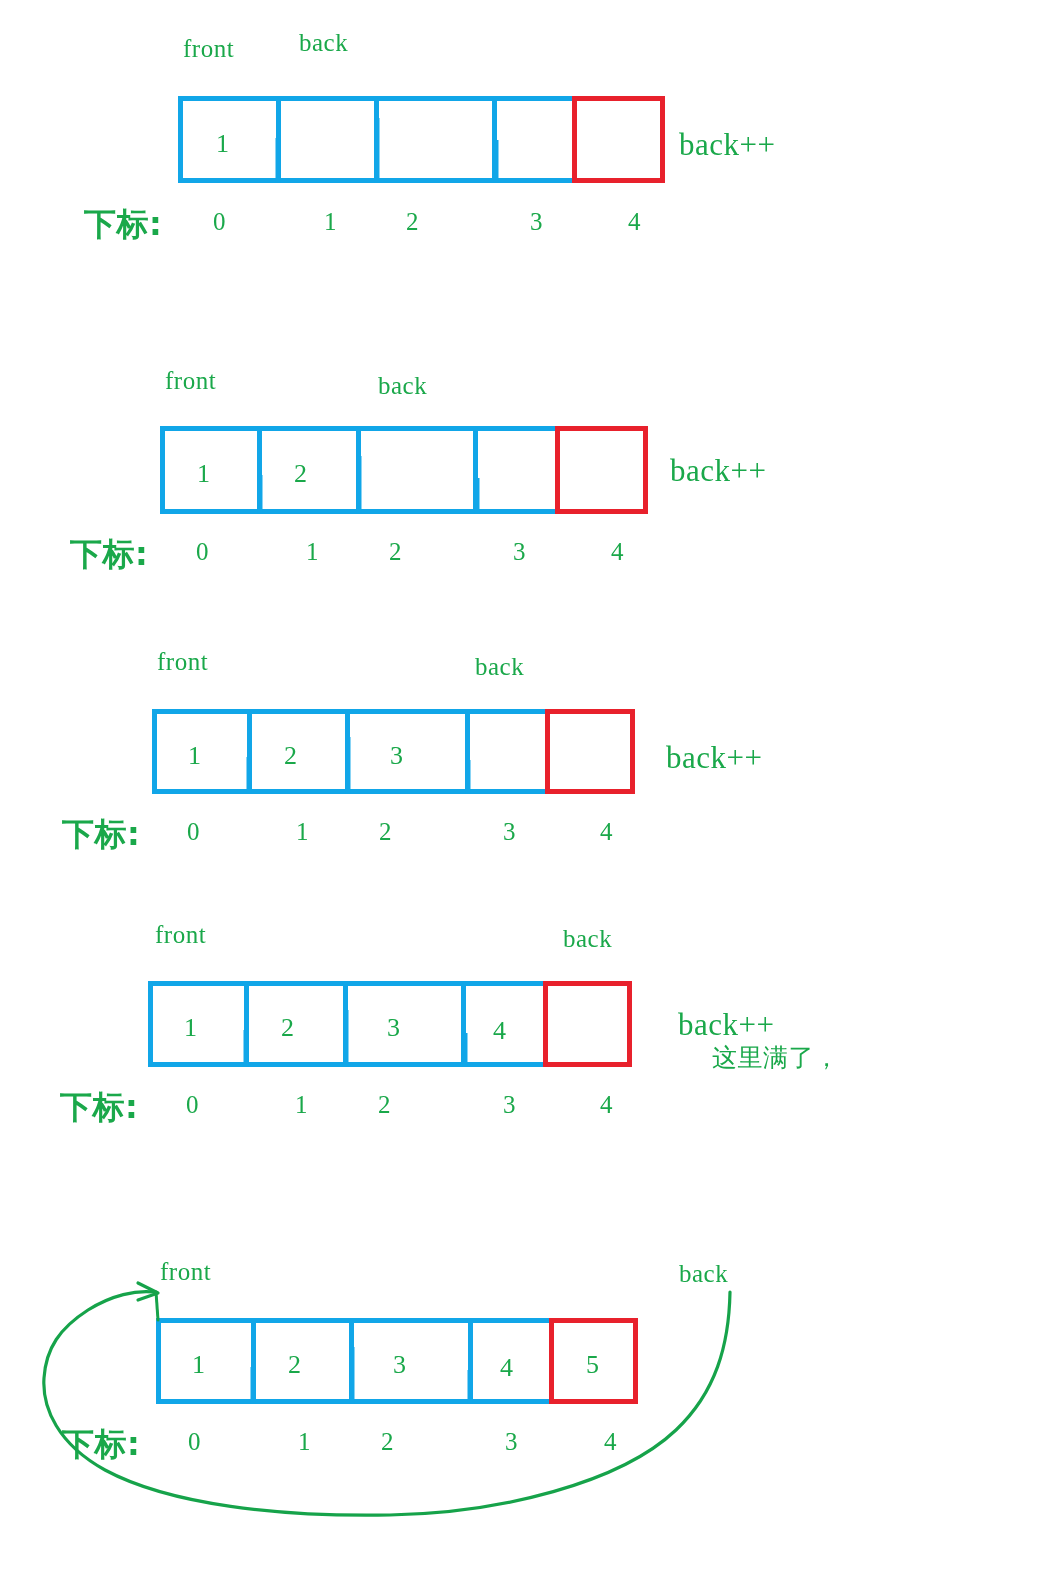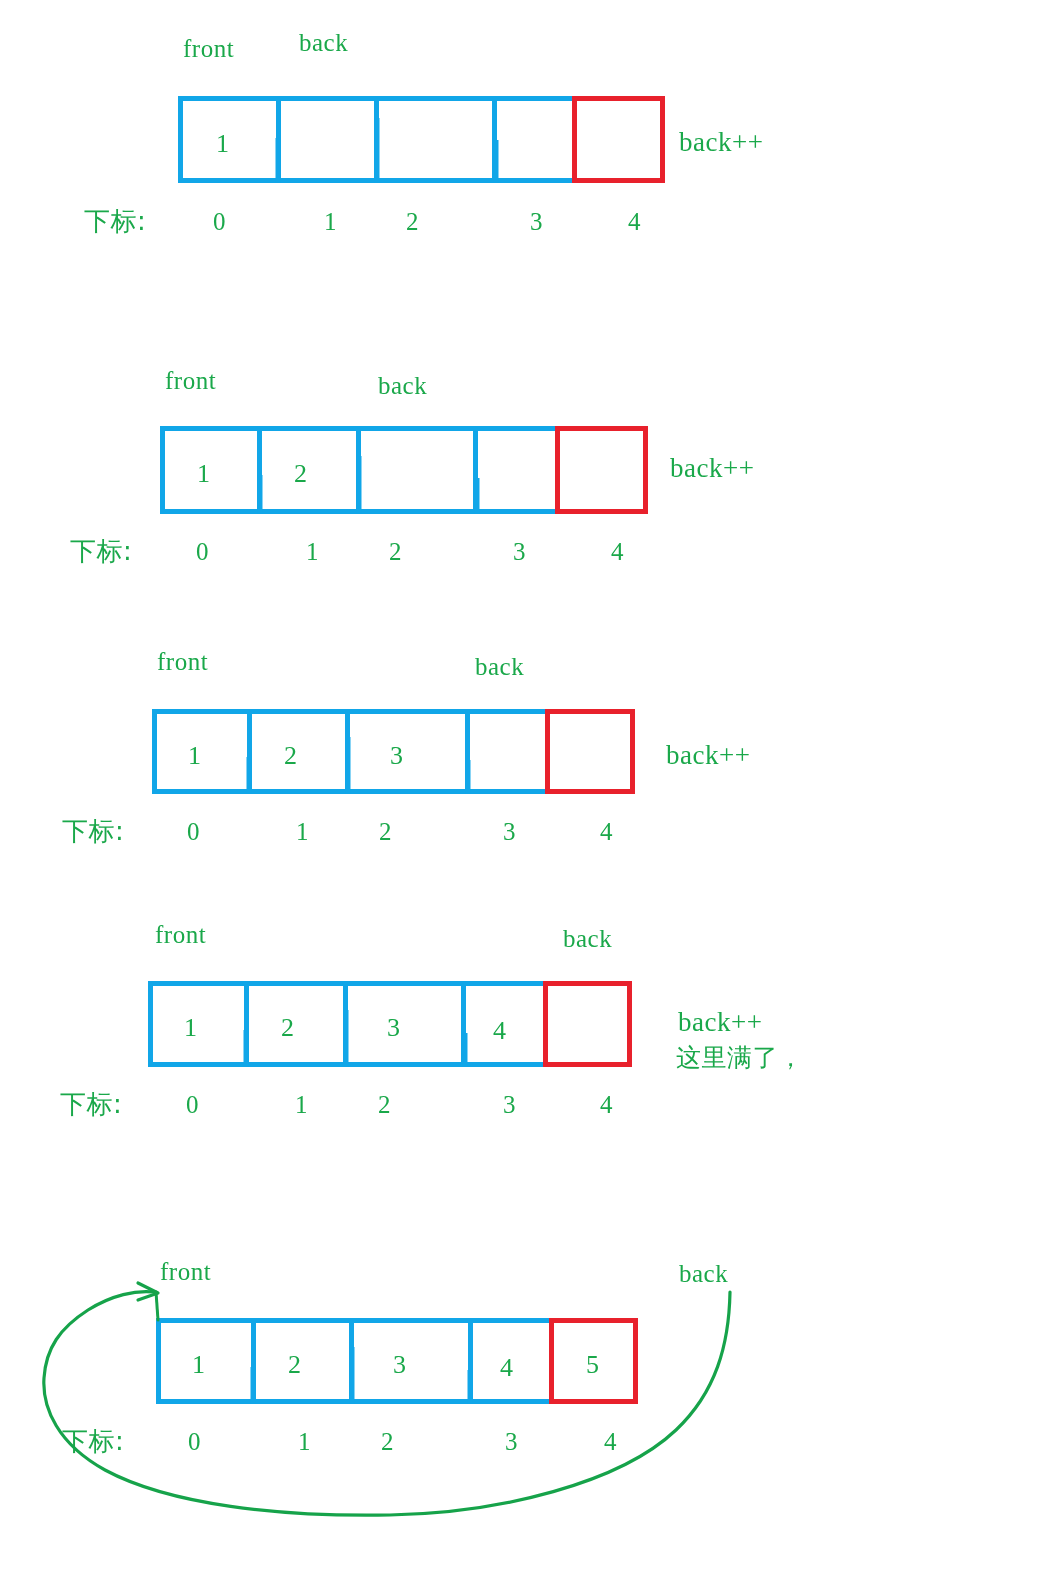--- a/index.html
+++ b/index.html
@@ -29,22 +29,22 @@
   .label {
     color: #1aa84a;
     font-family: "Liberation Serif", "DejaVu Serif", serif;
     white-space: pre;
     line-height: 1;
     letter-spacing: 0.5px;
   }
 
   .ptr-label { font-size: 25px; }
   .idx-label { font-size: 25px; }
-  .idx-title { font-size: 26px; font-family: "DejaVu Sans", sans-serif; }
-  .note      { font-size: 27px; }
+  .idx-title { font-size: 32px; font-family: "DejaVu Sans", sans-serif; font-weight: bold; }
+  .note      { font-size: 31px; }
   .note-cn   { font-size: 25px; font-family: "DejaVu Sans", sans-serif; }
 
   
   .strip {
     position: absolute;
     display: flex;
   }
   .cell {
     position: relative;
     box-sizing: border-box;
@@ -190,21 +190,21 @@
   </div>
 
   <div class="abs label idx-title" style="left:60px; top:1091px;">下标:</div>
   <div class="abs label idx-label" style="left:186px; top:1092px;">0</div>
   <div class="abs label idx-label" style="left:295px; top:1092px;">1</div>
   <div class="abs label idx-label" style="left:378px; top:1092px;">2</div>
   <div class="abs label idx-label" style="left:503px; top:1092px;">3</div>
   <div class="abs label idx-label" style="left:600px; top:1092px;">4</div>
 
   <div class="abs label note" style="left:678px; top:1009px;">back++</div>
-  <div class="abs label note-cn" style="left:676px; top:1045px;">这里满了，</div>
+  <div class="abs label note-cn" style="left:712px; top:1045px;">这里满了，</div>
 
   <div class="abs label ptr-label" style="left:160px; top:1259px;">front</div>
   <div class="abs label ptr-label" style="left:679px; top:1261px;">back</div>
 
   <div class="strip" style="left:156px; top:1318px; height:86px;">
     <div class="cell" style="width:95px;">
       <span class="val" style="left:31px; top:29px;">1</span>
     </div>
     <div class="cell" style="width:98px;">
       <span class="val" style="left:32px; top:29px;">2</span>

